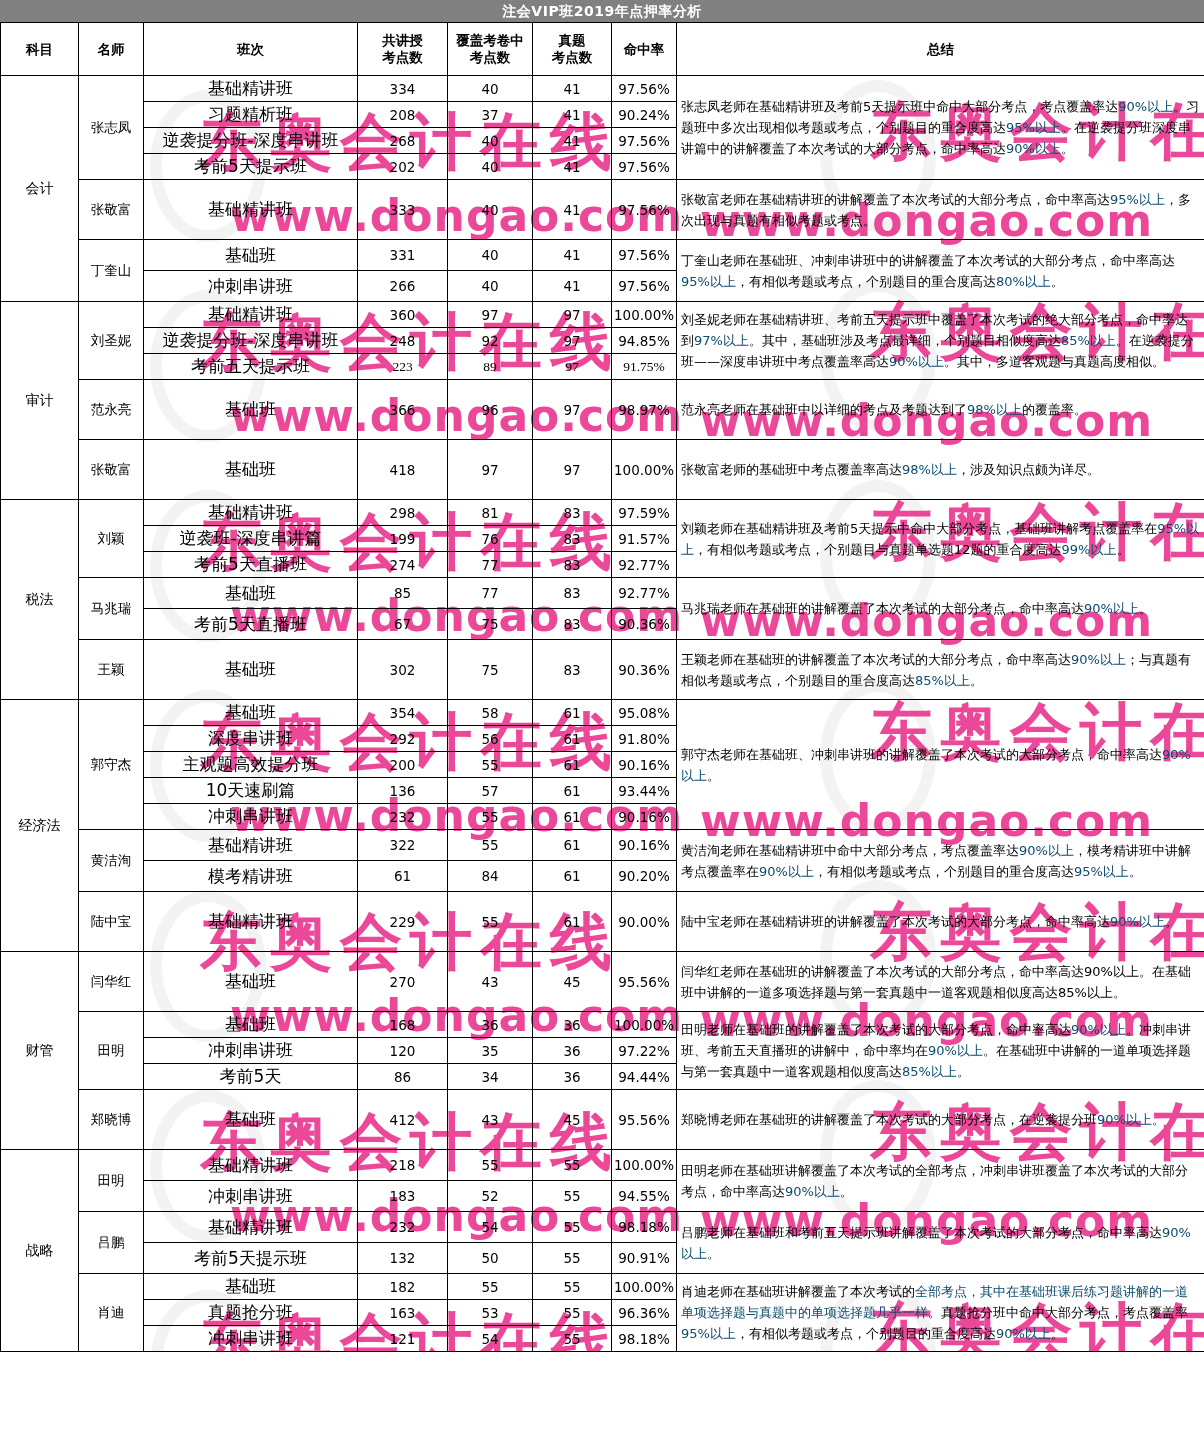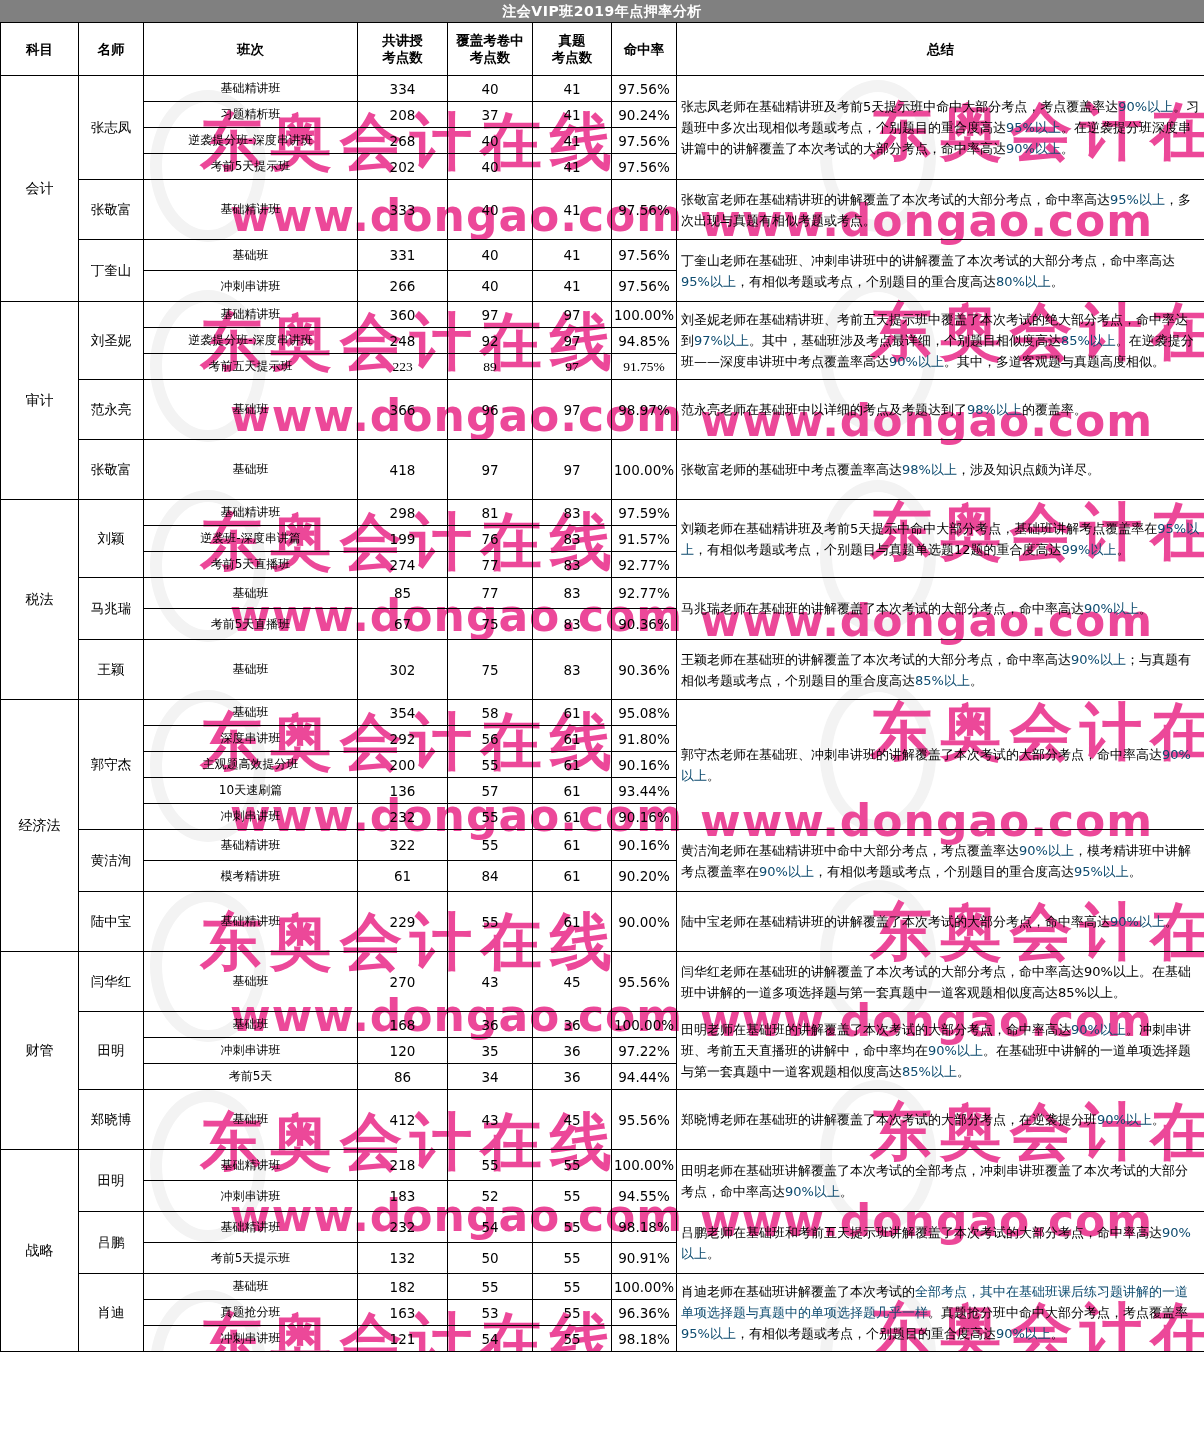--- a/index.html
+++ b/index.html
@@ -73,21 +73,21 @@
     font-weight:normal;
   }
   thead th{
     height:52px;
     font-weight:bold;
     font-size:13.5px;
     line-height:17px;
   }
   td.subject{ font-weight:normal; font-size:14px; }
   td.teacher{ font-size:13.5px; }
-  td.cls{ font-size:12px; }
+  td.cls{ font-size:17px; }
   td.num{ font-size:13.5px; }
   td.rate{ font-size:13.5px; }
   td.summary{
     text-align:left;
     vertical-align:middle;
     font-size:13px;
     line-height:21px;
     padding:2px 4px;
   }
   .red{ color:#0c4a6e; }

